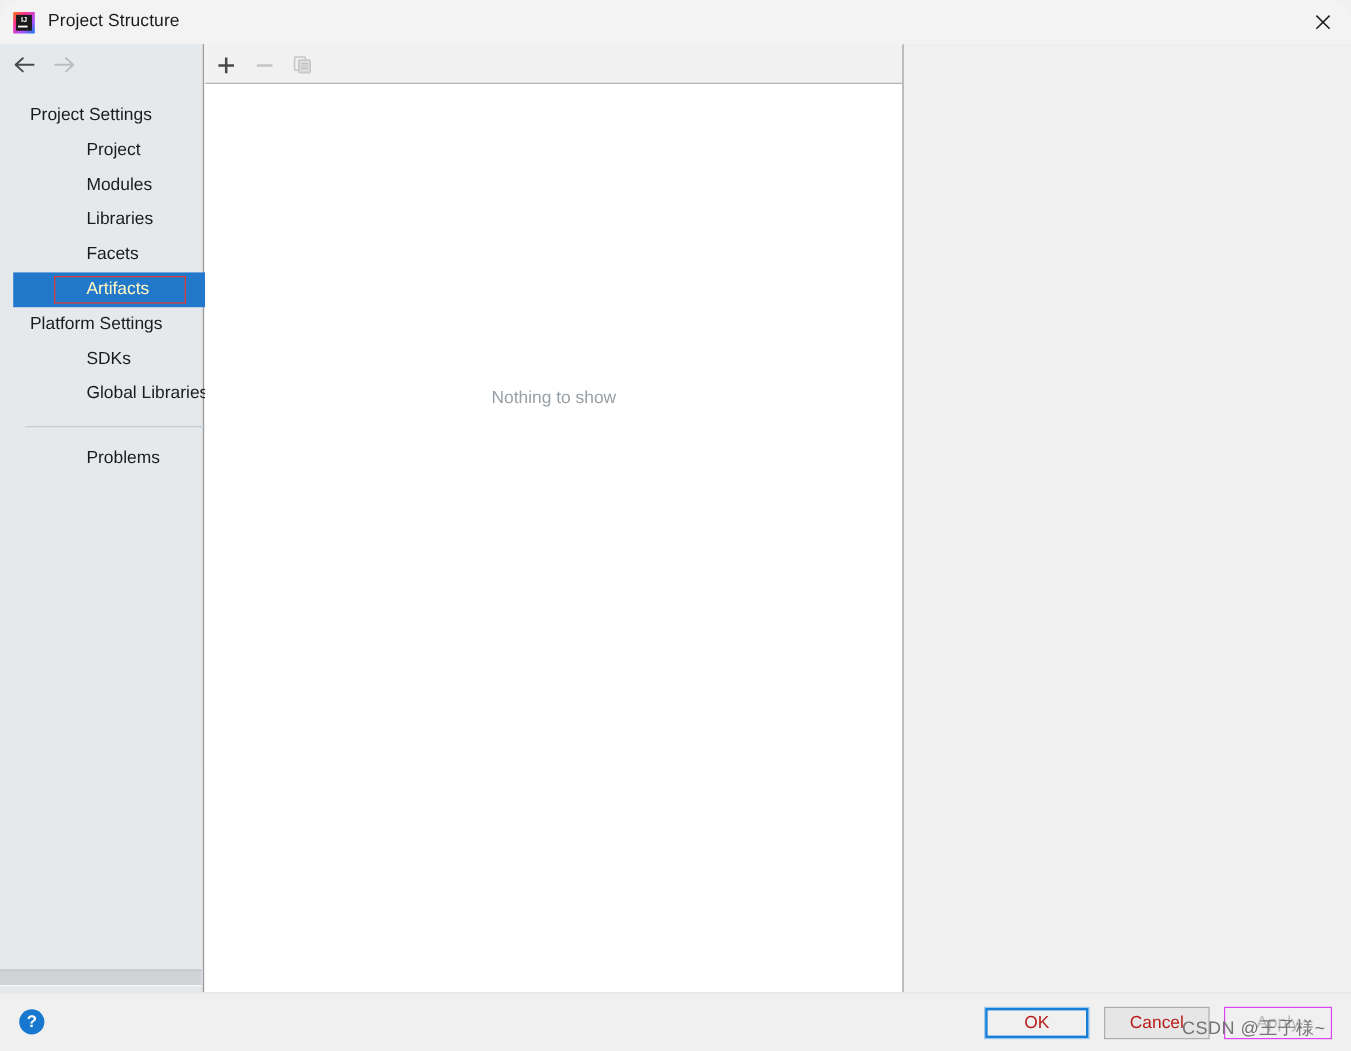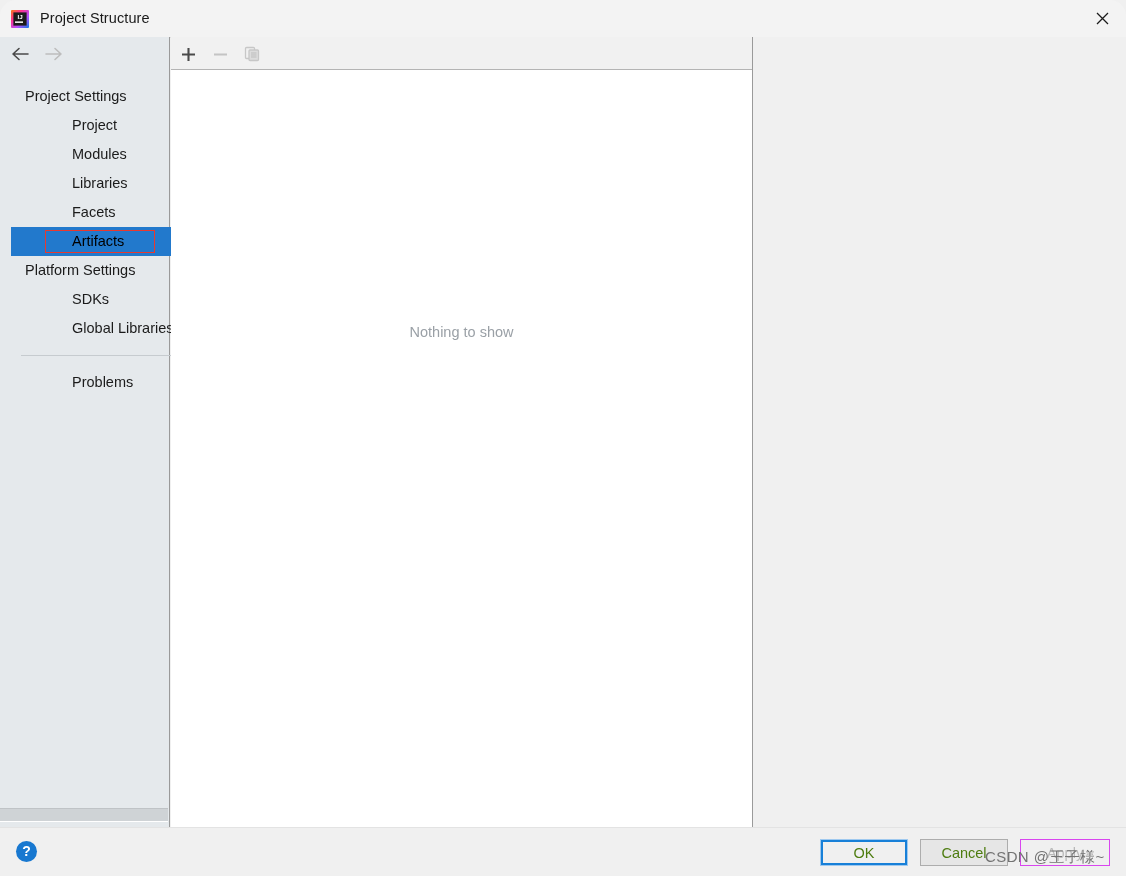--- a/index.html
+++ b/index.html
@@ -98,21 +98,21 @@
     font-size: 14.5px;
     color: #1b1b1b;
     white-space: nowrap;
     cursor: default;
     position: relative;
   }
   .side-item.group { padding-left: 14px; }
   .side-item.child { padding-left: 61px; }
   .side-item.selected {
     background: #2279cc;
-    color: #000000;
+    color: #fef9c3;
   }
   .side-sep {
     height: 1px;
     background: #c6cbcf;
     margin: 12px 8px 12px 10px;
   }
   .redbox {
     position: absolute;
     left: 34px;
     top: 3px;
@@ -216,21 +216,21 @@
     font-weight: bold;
     cursor: default;
   }
   .dlg-btn {
     position: absolute;
     top: 11px;
     height: 27px;
     border: 1px solid #adadad;
     background: #e6e6e6;
     font-size: 14.5px;
-    color: #4d7c0f;
+    color: #b91c1c;
     display: flex;
     align-items: center;
     justify-content: center;
     cursor: default;
     box-sizing: border-box;
   }
   .btn-ok {
     left: 820px;
     width: 88px;
     background: #f0f0f0;

